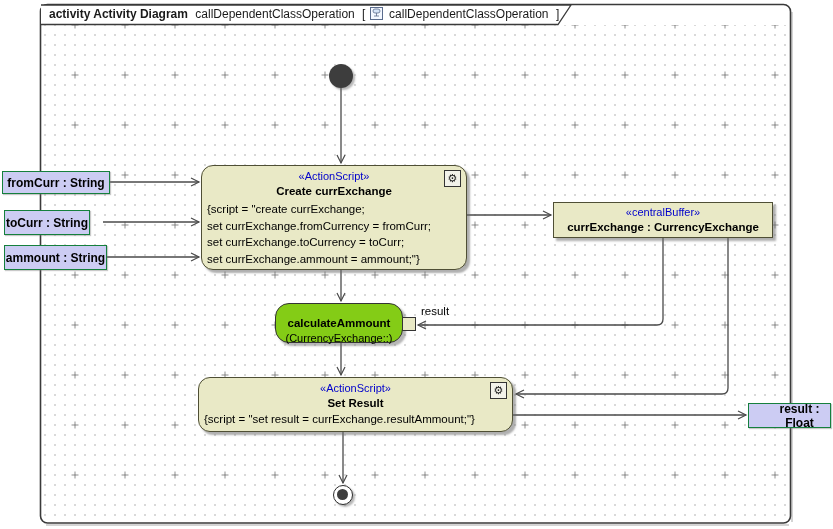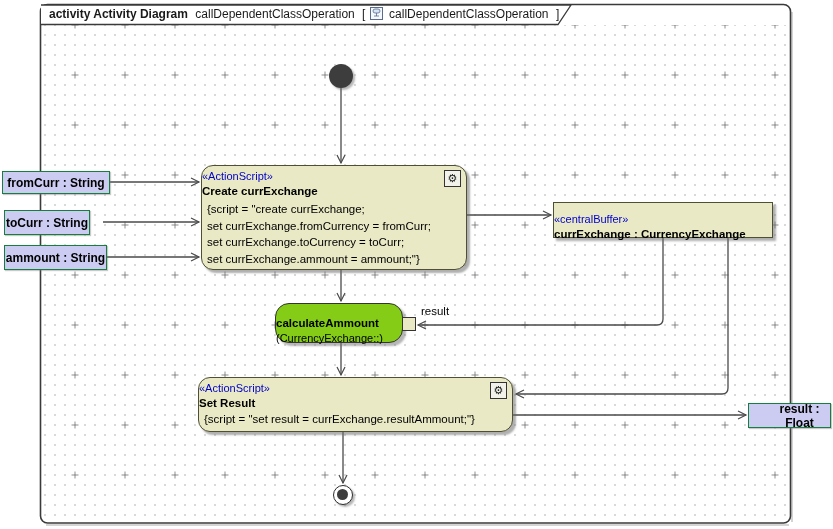--- a/index.html
+++ b/index.html
@@ -13,36 +13,36 @@
   
   .tab-text{
     position:absolute;left:49px;top:7px;font-size:12px;white-space:nowrap;
     color:#1a1a1a;
   }
   .tab-text .kw{font-weight:bold;margin-right:4px;}
   .tab-text .sp{margin-right:4px;}
   .dgm-icon{display:inline-block;vertical-align:-2px;margin:0 3px 0 1px;}
 
   
-  .stereo{color:#0000cc;font-size:11px;line-height:15px;}
-  .n-name{font-weight:bold;text-align:left;font-size:11.5px;line-height:15px;color:#000;}
+  .stereo{color:#0000cc;text-align:center;font-size:11px;line-height:15px;}
+  .n-name{font-weight:bold;text-align:center;font-size:11.5px;line-height:15px;color:#000;}
   .script{font-size:11.5px;line-height:16.5px;text-align:left;padding:2px 4px 0 5px;color:#000;}
 
   .action{
     position:absolute;background:#e9e9c6;border:1.5px solid #4f4f35;border-radius:12px;
     box-shadow:3px 3px 2px rgba(110,110,110,.55);box-sizing:border-box;padding-top:3px;
   }
   .gear{
     position:absolute;top:4px;right:5px;width:15px;height:15px;border:1px solid #333;
     background:#f2f2ea;font-size:11px;line-height:14px;text-align:center;color:#222;
   }
   .buffer{
     position:absolute;left:553px;top:202px;width:220px;height:36px;background:#e9e9c6;
     border:1.5px solid #4f4f35;box-shadow:3px 3px 2px rgba(110,110,110,.55);
-    box-sizing:border-box;padding-top:9px;
+    box-sizing:border-box;padding-top:2px;
   }
   .call{
     position:absolute;left:275px;top:303px;width:128px;height:40px;background:#84cc16;
     border:1.5px solid #343434;border-radius:14px;box-shadow:3px 3px 2px rgba(110,110,110,.5);
     box-sizing:border-box;padding-top:12px;
   }
   .pin{
     position:absolute;left:402px;top:317px;width:14px;height:14px;background:#e9e9c6;
     border:1px solid #343434;box-sizing:border-box;
   }

